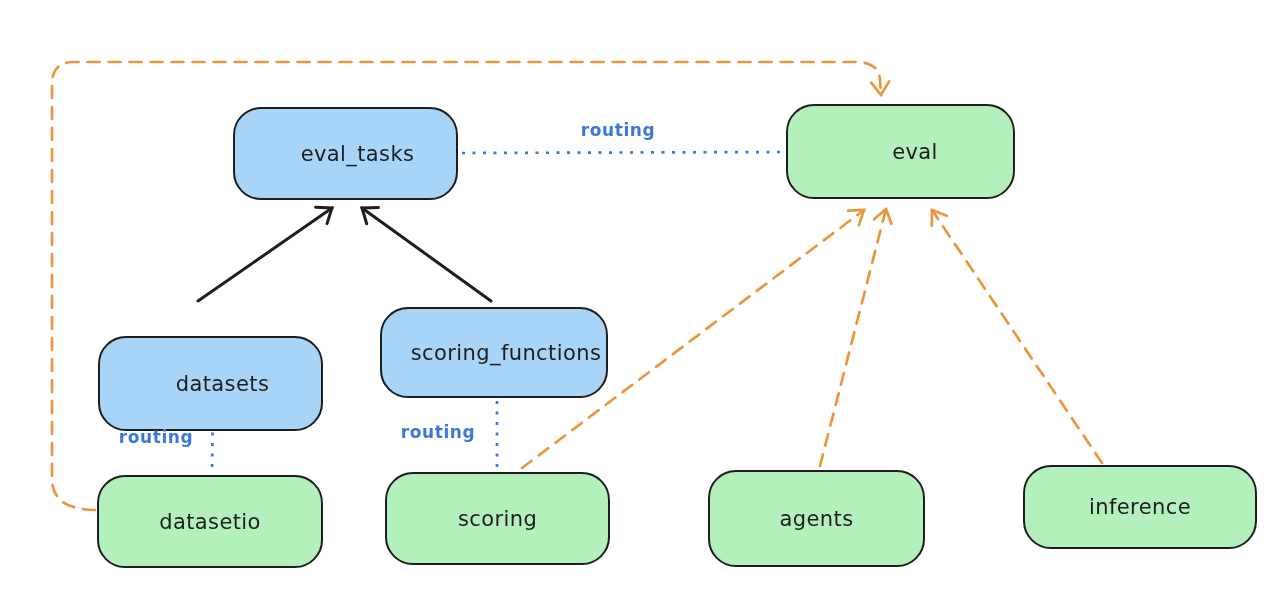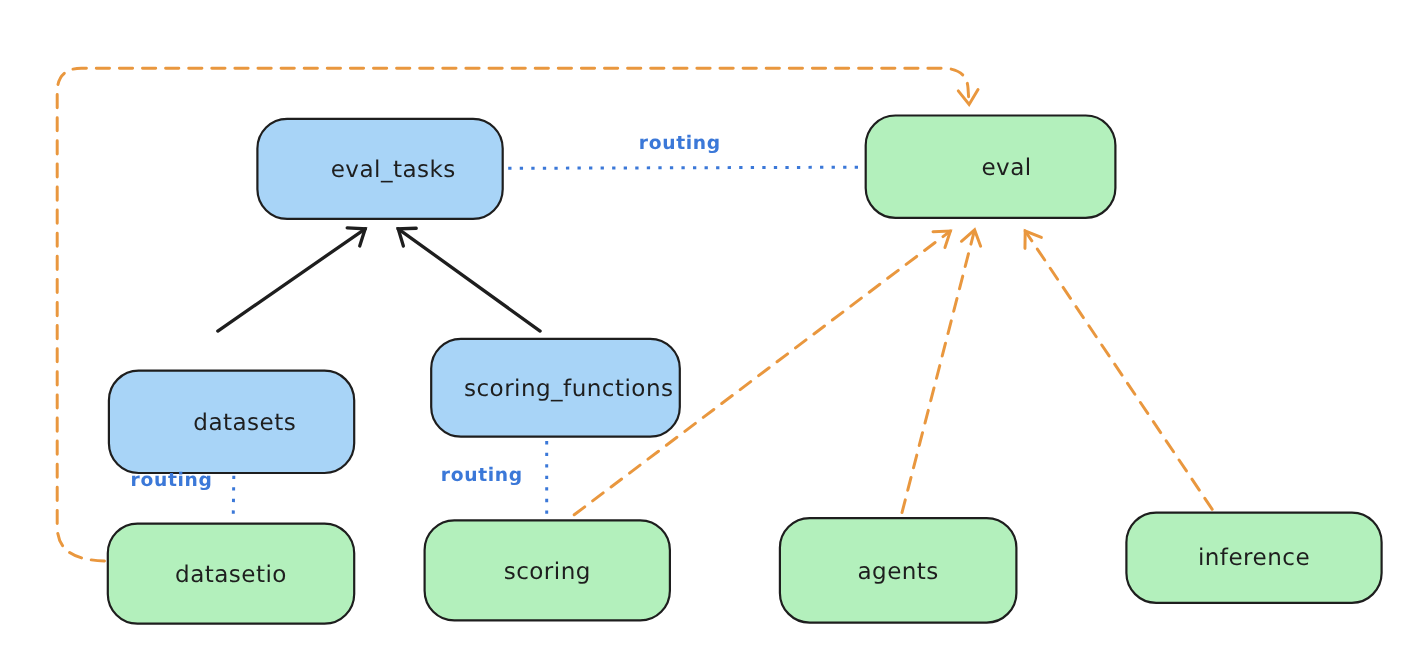--- a/index.html
+++ b/index.html
@@ -73,21 +73,21 @@
   </svg>
 
   <div class="node blue" style="left:233px;top:107px;width:225px;height:93px;">
     <span>eval_tasks</span>
   </div>
 
   <div class="node blue" style="left:98px;top:303px;width:225px;height:95px;margin-top:33px;">
     <span>datasets</span>
   </div>
 
-  <div class="node blue" style="left:380px;top:307px;width:228px;height:91px;margin-left:11px;">
+  <div class="node blue" style="left:380px;top:307px;width:228px;height:91px;">
     <span>scoring_functions</span>
   </div>
 
   <div class="node green" style="left:786px;top:104px;width:229px;height:95px;padding-left:29px;">
     <span>eval</span>
   </div>
 
   <div class="node green" style="left:97px;top:475px;width:226px;height:93px;">
     <span>datasetio</span>
   </div>

